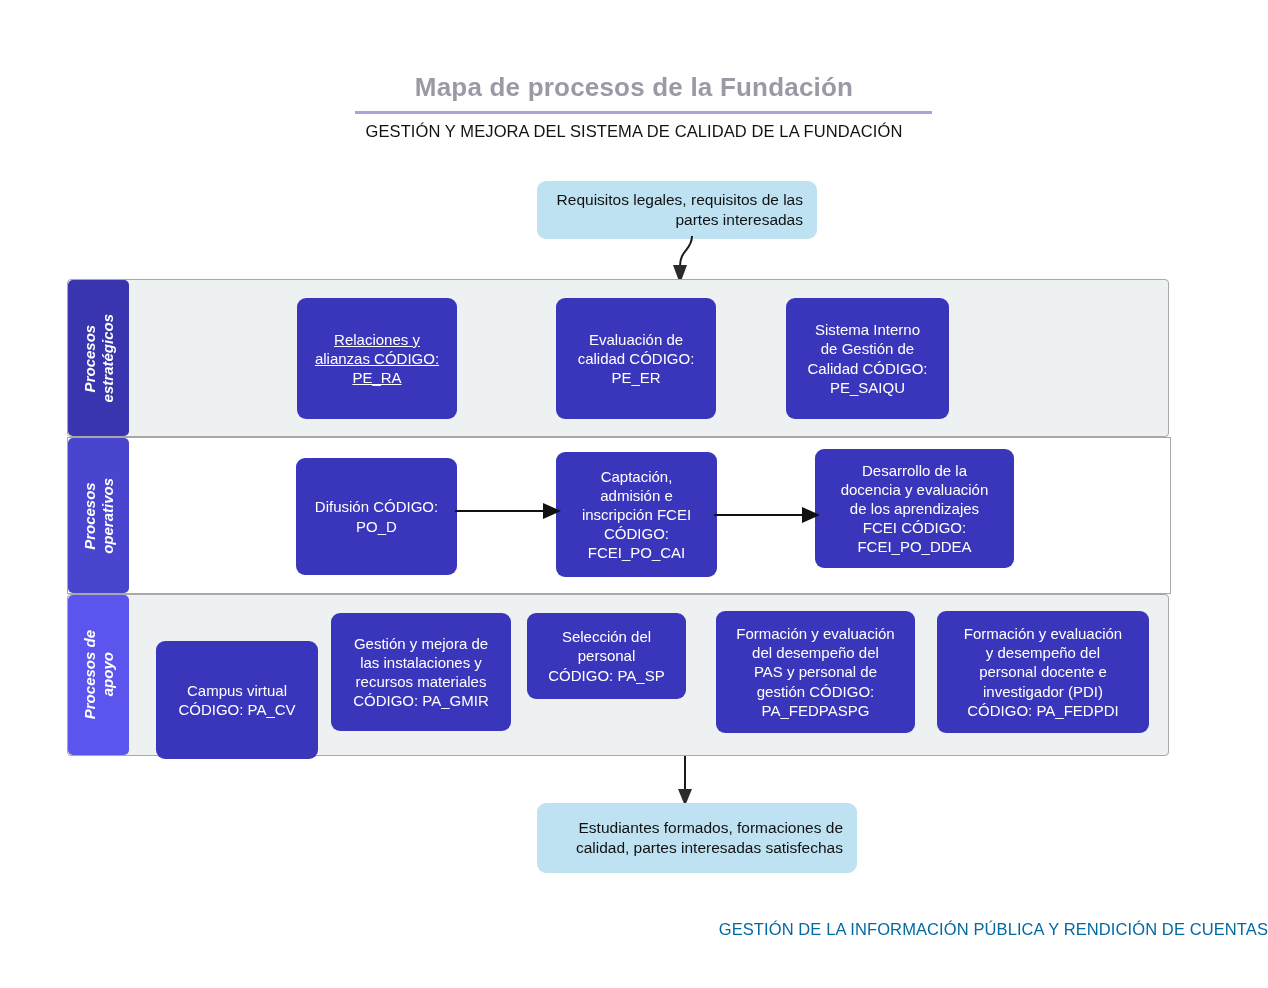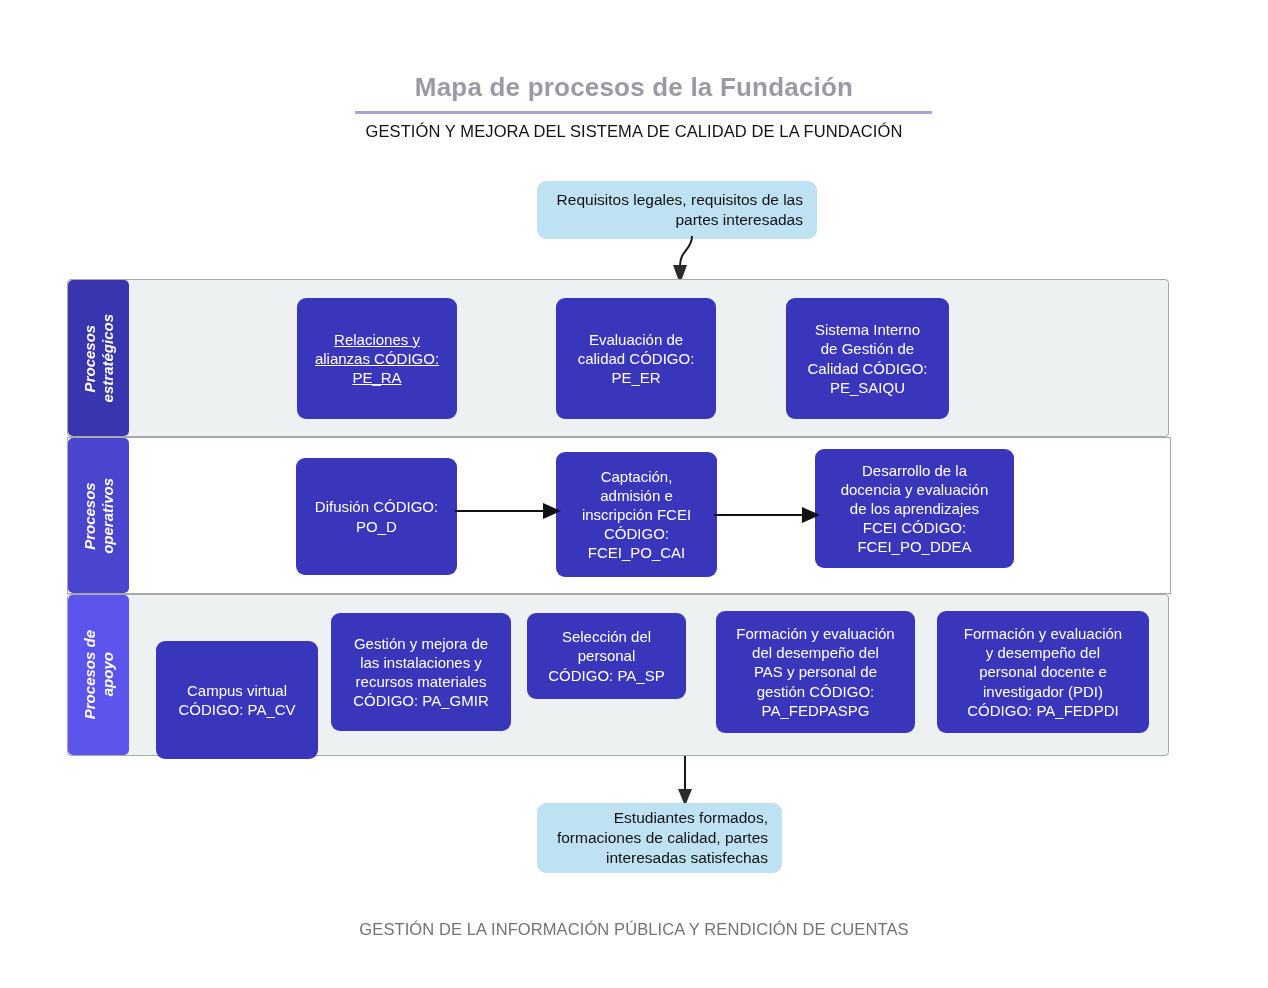--- a/index.html
+++ b/index.html
@@ -40,43 +40,43 @@
     top: 122px;
     text-align: center;
     font-size: 16.5px;
     color: #121212;
     letter-spacing: 0.1px;
   }
   .footer-band {
     position: absolute;
     left: 0; right: 0;
     top: 920px;
-    text-align: center;
+    text-align: right;
     font-size: 16.5px;
-    color: #737373;
+    color: #0369a1;
     letter-spacing: 0.1px;
   }
 
   
   .io-box {
     position: absolute;
     background: #bfe2f2;
     border-radius: 9px;
     display: flex;
     align-items: center;
     justify-content: center;
     text-align: right;
     font-size: 15.5px;
     line-height: 1.3;
     color: #111111;
     padding: 0 14px;
     box-sizing: border-box;
   }
   #input-box  { left: 537px; top: 181px; width: 280px; height: 58px; }
-  #output-box { left: 537px; top: 803px; width: 245px; height: 70px; }
+  #output-box { left: 537px; top: 803px; width: 320px; height: 70px; }
 
   
   .band {
     position: absolute;
     box-sizing: border-box;
     border: 1px solid #a8a8a8;
   }
   .band-strategic  { left: 67px; top: 279px; width: 1102px; height: 158px;
                      background: #eef1f2; border-radius: 4px; }
   .band-operative  { left: 67px; top: 437px; width: 1104px; height: 157px;

